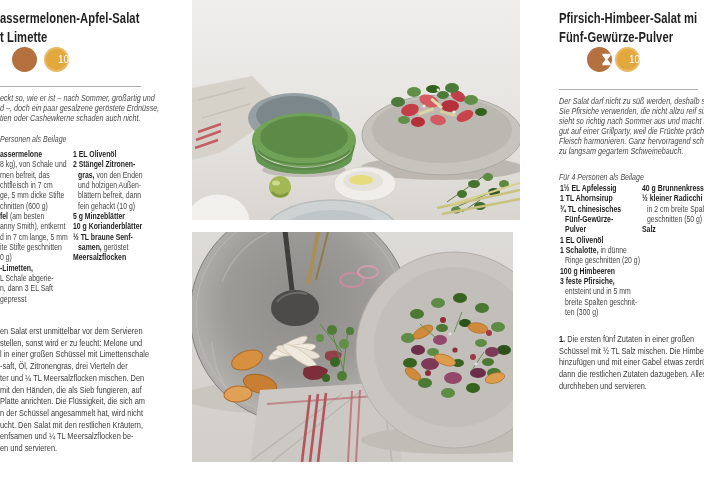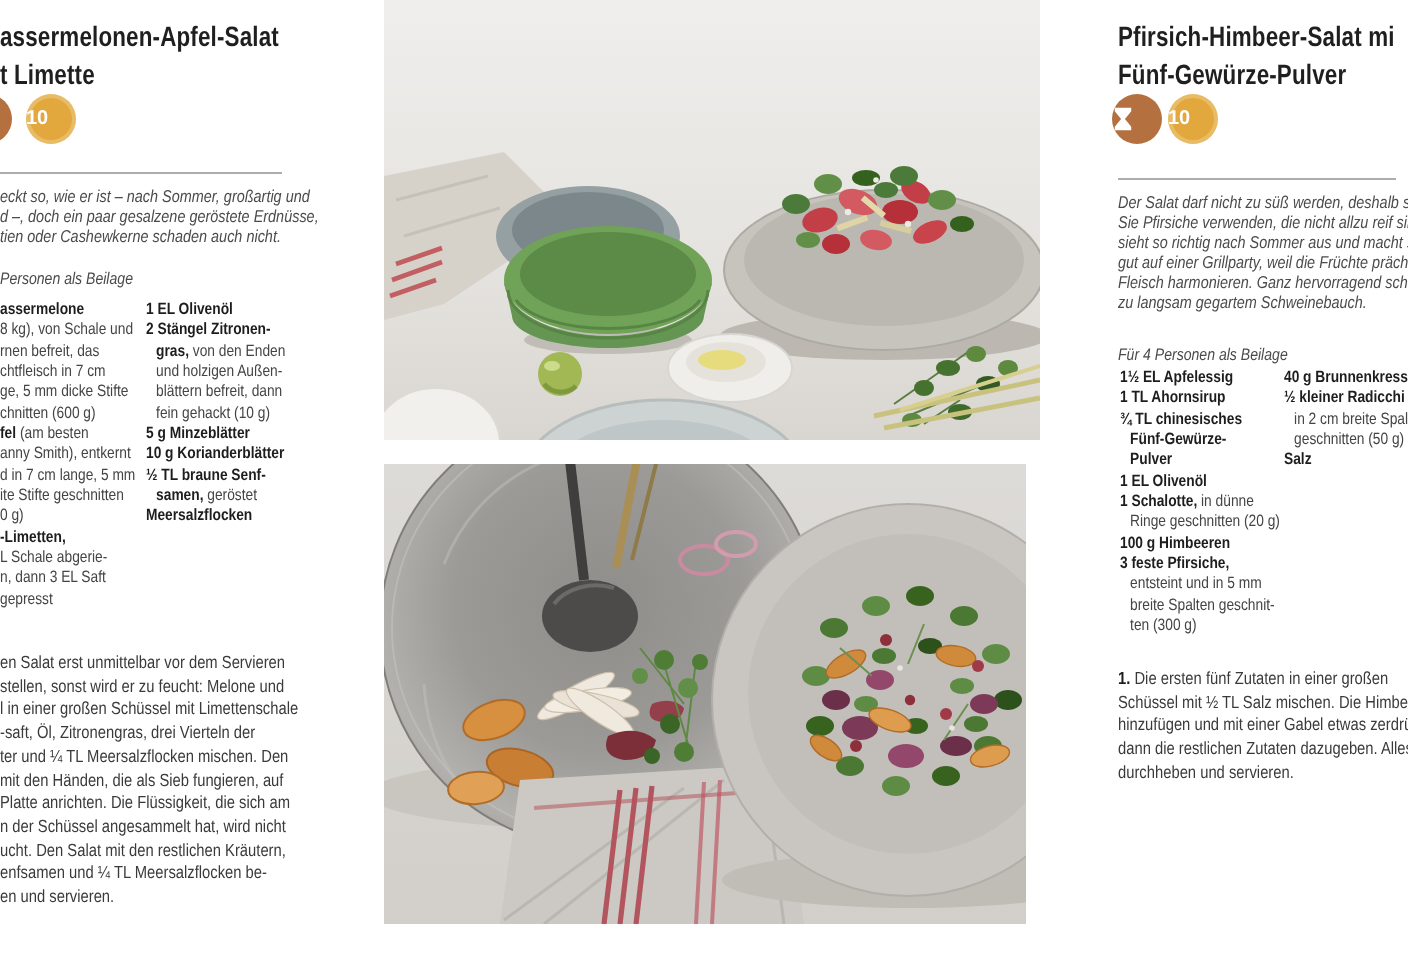--- a/index.html
+++ b/index.html
@@ -7,22 +7,22 @@
        font-family:"Liberation Sans",sans-serif;color:#3a3a3a;}
   .page{position:absolute;top:0;height:447px;}
   #left-page{left:0;width:170px;}
   #right-page{left:559px;width:139px;}
 
   .title{position:absolute;left:0;top:9px;font-weight:bold;color:#1f1f1f;
          font-size:14px;line-height:19px;letter-spacing:.1px;white-space:nowrap;
          transform:scaleX(.8);transform-origin:0 0;}
   .badges{position:absolute;top:47px;left:0;height:25px;width:120px;}
   .badge{position:absolute;top:0;width:25px;height:25px;border-radius:50%;
-         display:flex;align-items:center;justify-content:flex-start;color:#fff;
-         font-size:10px;font-weight:bold;}
+         display:flex;align-items:center;justify-content:flex-end;color:#fff;
+         font-size:10px;font-weight:normal;margin-left:31px;}
   .badge.time{background:#b4703f;}
   .badge.gold{background:#e2a83d;box-shadow:inset 0 0 0 2px rgba(255,255,255,.22);}
   #left-page .badge.time{left:-19px;}
   #left-page .badge.gold{left:13px;}
   #right-page .badge.time{left:-3px;}
   #right-page .badge.gold{left:25px;}
   .hourglass{width:11px;height:13px;display:block;}
 
   .rule{position:absolute;left:0;height:1px;background:#adadad;}
   #left-page .rule{top:86px;width:141px;}

